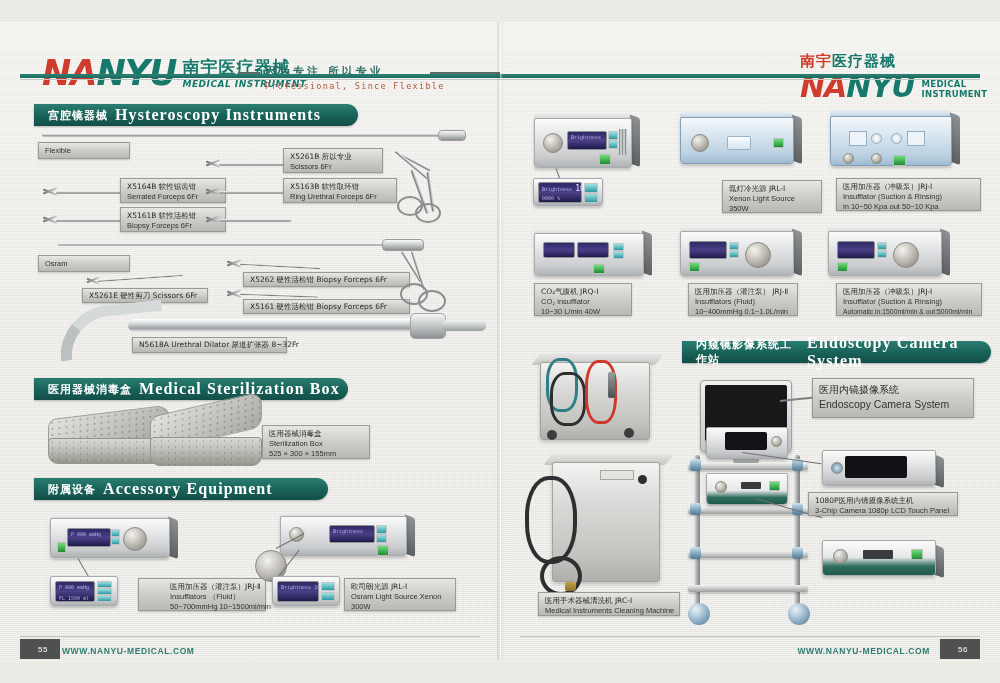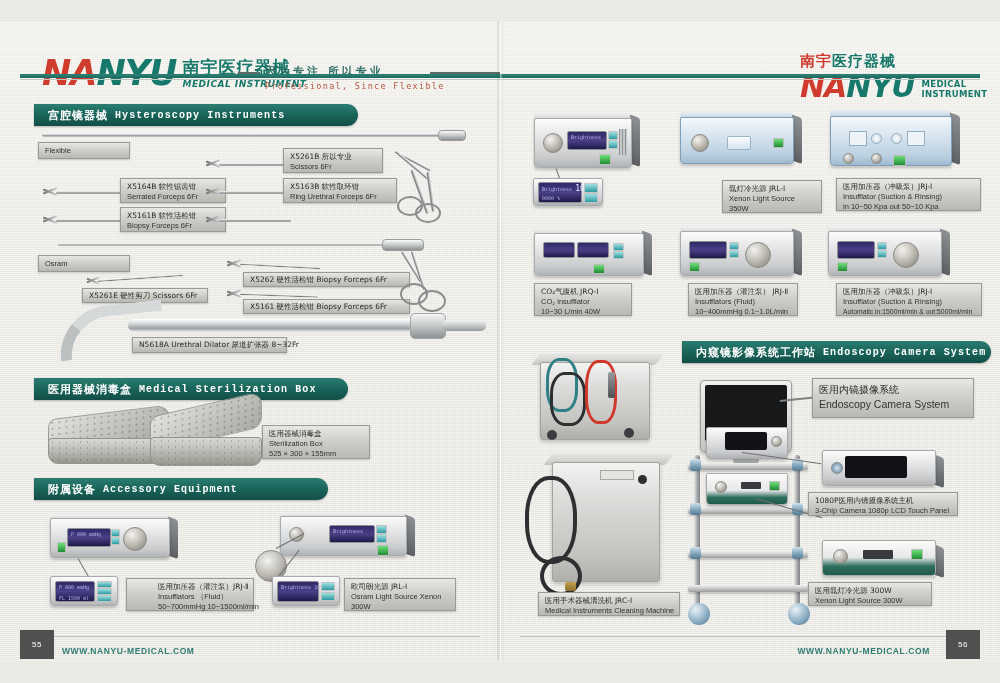--- a/index.html
+++ b/index.html
@@ -57,21 +57,21 @@
 
   
   .banner{
     position:absolute;height:22px;
     background:linear-gradient(180deg,#2b7d71 0%,#186258 55%,#124e47 100%);
     border-radius:0 12px 12px 0;
     display:flex;align-items:center;padding-left:14px;
     box-shadow:0 1px 2px rgba(0,0,0,.25);
   }
   .banner .bcn{font-family:"DejaVu Sans",sans-serif;font-weight:bold;font-size:11px;color:#fff;letter-spacing:1px;}
-  .banner .ben{font-family:Liberation Mono, monospace;font-weight:bold;font-size:10px;color:#fff;letter-spacing:1.1px;margin-left:7px;}
+  .banner .ben{font-family:Liberation Serif, serif;font-weight:bold;font-size:16px;color:#fff;letter-spacing:1.1px;margin-left:7px;}
 
   
   .plate{
     position:absolute;
     background:linear-gradient(180deg,#e7e7e4 0%,#cfcfcb 45%,#b9b9b4 100%);
     border:1px solid #9a9a95;
     box-shadow:0 1px 2px rgba(0,0,0,.18);
     padding:3px 6px;
     box-sizing:border-box;
   }
@@ -178,23 +178,23 @@
     background:linear-gradient(180deg,#f3f3f1 0%,#dcddda 30%,#c2c3bf 80%,#aeafab 100%);
     border:1px solid #a2a39f;border-radius:3px;box-shadow:0 2px 4px rgba(0,0,0,.2);}
   .machine .topface{position:absolute;left:-4px;top:-9px;width:calc(100% + 14px);height:12px;
     background:linear-gradient(180deg,#e9eae7,#c6c7c3);transform:skewX(-38deg);border-radius:2px;}
   .hose{position:absolute;border:3px solid #2e2f31;border-radius:50%;background:transparent;}
   .hose.red{border-color:#d1382c;}
   .hose.teal{border-color:#2f7f86;}
 
   
   .lead{position:absolute;height:1px;background:#6f7173;transform-origin:left center;}
-  .pagechip{position:absolute;width:34px;height:29px;background:#4e5150;
+  .pagechip{position:absolute;width:34px;height:20px;background:#4e5150;
     color:#fff;font-size:8px;display:flex;align-items:center;justify-content:center;
-    font-family:"Liberation Sans",sans-serif;letter-spacing:.5px;}
+    font-family:"Liberation Sans",sans-serif;letter-spacing:.5px;padding-left:6px;}
   .weburl{position:absolute;font-family:"Liberation Sans",sans-serif;font-weight:bold;
     font-size:8.5px;color:#2f7d72;letter-spacing:.6px;}
   .footline{position:absolute;height:1px;background:#c2c6c3;}
 </style>
 </head>
 <body>
 
 <div class="page">
 
   <div class="margin-top"></div>
@@ -388,21 +388,21 @@
     <div class="face" style="height:100%;">
       <div class="screen" style="left:4px;top:4px;width:38px;height:19px;">
         <div class="txt">P   000   mmHg</div>
         <div class="txt">FL  1500  ml</div>
       </div>
       <div class="btn-c" style="left:46px;top:4px;width:13px;height:5px;"></div>
       <div class="btn-c" style="left:46px;top:11px;width:13px;height:5px;"></div>
       <div class="btn-c" style="left:46px;top:18px;width:13px;height:5px;"></div>
     </div>
   </div>
-  <div class="plate" style="left:126px;top:578px;width:128px;height:33px;padding-left:31px;">
+  <div class="plate" style="left:138px;top:578px;width:128px;height:33px;padding-left:31px;">
     <div class="cn">医用加压器（灌注泵）JRJ-Ⅱ</div>
     <div class="en">Insufflators （Fluid）</div>
     <div class="en">50~700mmHg  10~1500ml/min</div>
   </div>
 
   <div class="dev" style="left:280px;top:512px;width:125px;height:44px;">
     <div class="side"></div>
     <div class="top"></div>
     <div class="face">
       <div class="screen" style="left:48px;top:8px;width:44px;height:16px;">
@@ -646,24 +646,20 @@
   </div>
 
   <div class="dev" style="left:822px;top:542px;width:112px;height:34px;">
     <div class="side"></div>
     <div class="face" style="height:100%;background:linear-gradient(180deg,#fbfbfa 0%,#e6e7e8 48%,#2f6f5e 74%,#1f5a4a 100%);">
       <div class="knob" style="left:10px;top:8px;width:13px;height:13px;"></div>
       <div style="position:absolute;left:40px;top:9px;width:30px;height:9px;background:#3a3b3e;border-radius:1px;"></div>
       <div class="btn-g" style="left:88px;top:8px;width:10px;height:9px;"></div>
     </div>
   </div>
-  <div class="plate" style="left:808px;top:582px;width:124px;height:24px;">
-    <div class="cn">医用氙灯冷光源 300W</div>
-    <div class="en">Xenon Light Source 300W</div>
-  </div>
 
   <div class="footline" style="left:20px;bottom:46px;width:460px;"></div>
   <div class="footline" style="left:520px;bottom:46px;width:460px;"></div>
 
   <div class="pagechip" style="left:20px;bottom:24px;">55</div>
   <div class="weburl" style="left:62px;bottom:27px;">WWW.NANYU-MEDICAL.COM</div>
 
   <div class="weburl" style="right:70px;bottom:27px;">WWW.NANYU-MEDICAL.COM</div>
   <div class="pagechip" style="right:20px;bottom:24px;">56</div>
 

